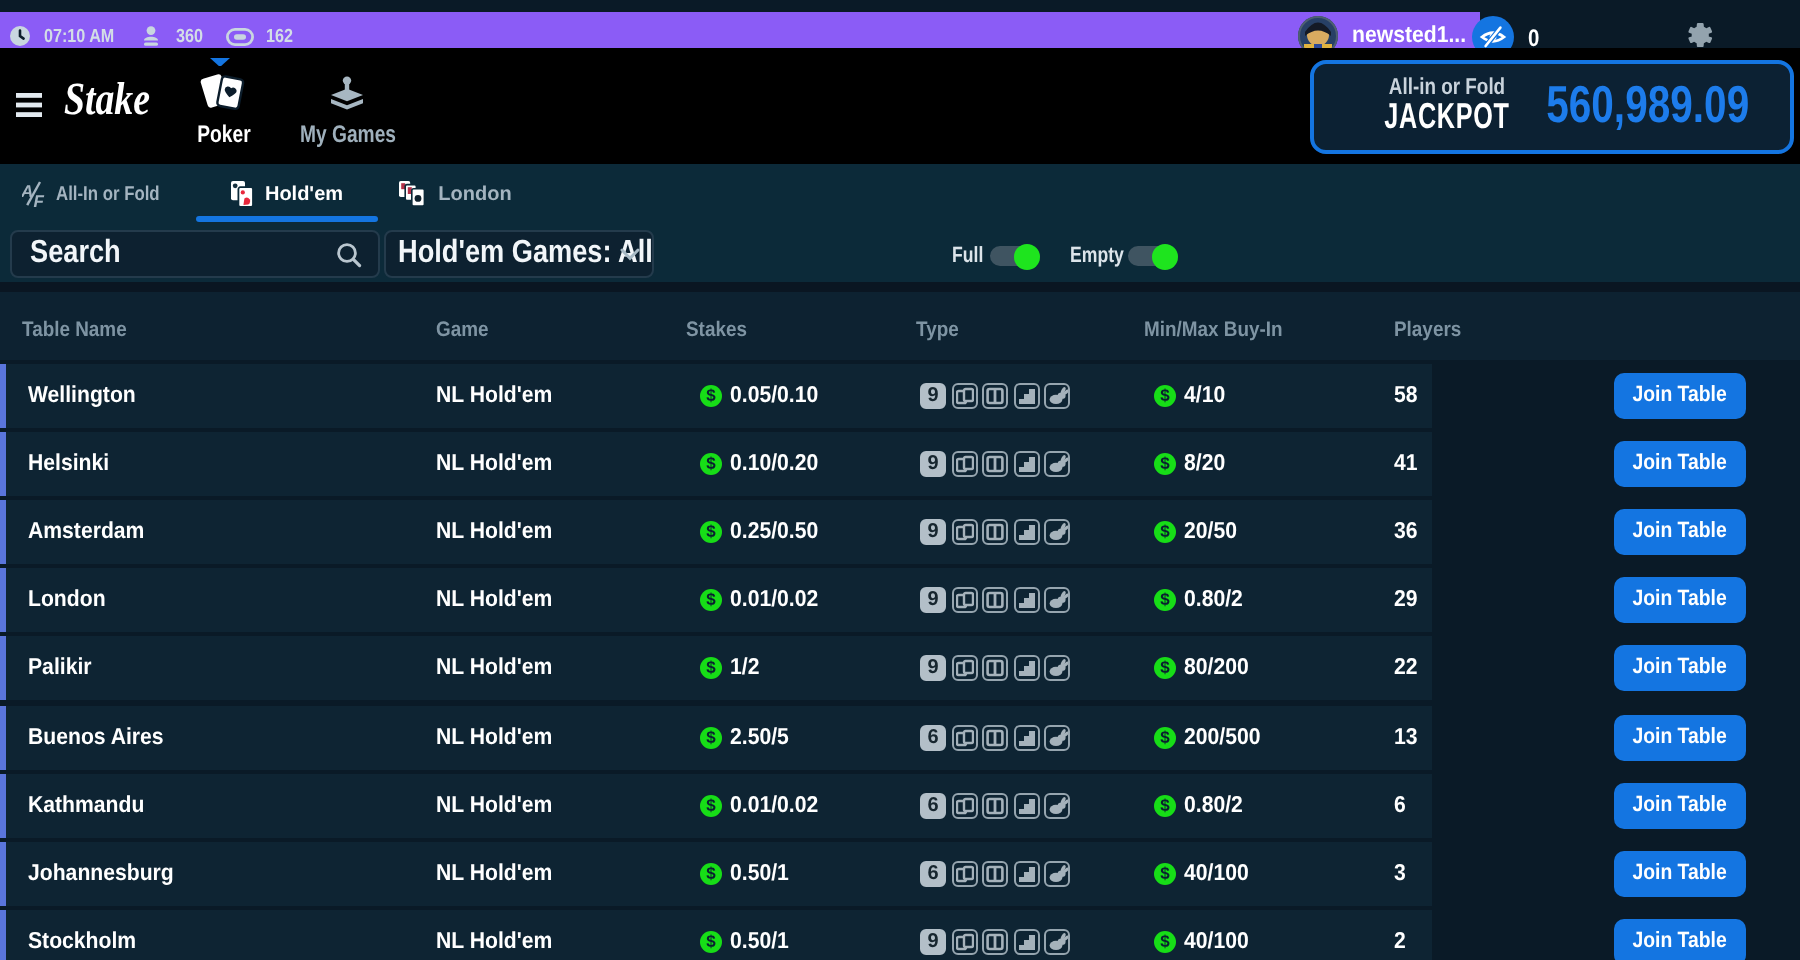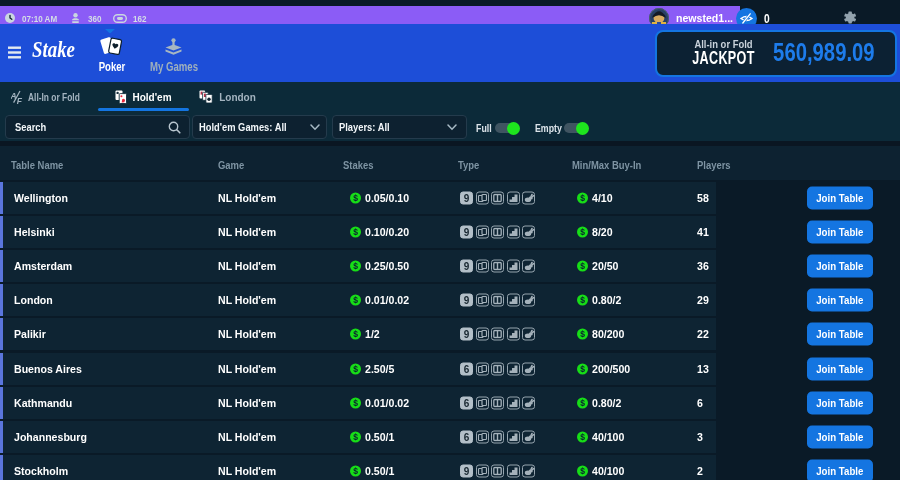--- a/index.html
+++ b/index.html
@@ -3,30 +3,30 @@
 <meta charset="utf-8">
 <style>
   * { margin:0; padding:0; box-sizing:border-box; }
   html,body { width:900px; height:480px; overflow:hidden; }
   body { background:#0a1a27; font-family:"Liberation Sans", sans-serif; position:relative; }
   .abs { position:absolute; }
 
   #statusbar { left:0; top:6px; width:740px; height:24px; background:#8b5cf6; }
   .sb-txt { color:#d3dee6; font-size:9.5px; font-weight:bold; position:absolute; top:7px; transform:scaleX(0.85); transform-origin:left center; }
 
-  #navbar { left:0; top:24px; width:900px; height:58px; background:#1d4ed8; }
+  #navbar { left:0; top:24px; width:900px; height:58px; background:#000000; }
   #band { left:0; top:82px; width:900px; height:59px; background:#0c2a39; }
   #sep { left:0; top:141px; width:900px; height:5px; background:#0a1622; }
   #headstrip { left:0; top:146px; width:900px; height:34px; background:#0d2231; }
 
   .tab { position:absolute; top:0; height:30px; width:91px; display:flex; align-items:center; justify-content:center; gap:5px; color:#a4b4c0; font-weight:bold; font-size:10px; }
   .tab.active { color:#ffffff; }
   .tab .underline { position:absolute; top:26px; left:0; width:100%; height:3px; background:#1475e1; border-radius:2px; }
 
-  .finput { position:absolute; top:33px; height:24px; background:#0d2130; border:1px solid #243b4c; border-radius:4px; color:#f2f6f9; font-size:11px; font-weight:bold; display:flex; align-items:center; }
+  .finput { position:absolute; top:33px; height:24px; background:#0d2130; border:1px solid #243b4c; border-radius:4px; color:#f2f6f9; font-size:16px; font-weight:bold; display:flex; align-items:center; }
   .finput > b { transform:scaleX(0.85); transform-origin:left center; font-weight:bold; white-space:nowrap; }
 
   .toggle-lbl { position:absolute; top:40px; color:#dce4ea; font-size:11px; font-weight:bold; transform:scaleX(0.8); transform-origin:left center; }
   .toggle { position:absolute; top:41px; width:24px; height:10px; background:#3f5461; border-radius:5px; }
   .toggle .knob { position:absolute; right:-1px; top:-1.5px; width:13px; height:13px; background:#1ee41e; border-radius:50%; }
 
   .thead { position:absolute; top:159px; color:#7e94a3; font-size:10.5px; font-weight:bold; transform:scaleX(0.9); transform-origin:left center; }
 
   .row { position:absolute; left:0; width:716px; height:32px; background:#0e2433; }
   .row .accent { position:absolute; left:0; top:0; width:3px; height:100%; background:#5a75dc; }
@@ -172,26 +172,20 @@
       <circle cx="5.5" cy="5.5" r="4.2" fill="none" stroke="#b9c6cf" stroke-width="1.4"></circle>
       <path d="M8.8 8.8 L11.8 11.8" stroke="#b9c6cf" stroke-width="1.6" stroke-linecap="round"></path>
     </svg>
   </div>
   <div class="finput" style="left:192px;width:135px;padding-left:6px;">
       <b>Hold'em Games: All</b>
     <svg class="abs" style="right:6px;top:8px" width="10" height="7" viewBox="0 0 10 7">
         <path d="M1 1 L5 5.2 L9 1" fill="none" stroke="#a8bac5" stroke-width="1.5" stroke-linecap="round"></path>
       </svg>
   </div>
-  <div class="finput" style="left:332px;width:135px;padding-left:6px;">
-      <b>Players: All</b>
-    <svg class="abs" style="right:9px;top:8px" width="10" height="7" viewBox="0 0 10 7">
-        <path d="M1 1 L5 5.2 L9 1" fill="none" stroke="#a8bac5" stroke-width="1.5" stroke-linecap="round"></path>
-      </svg>
-  </div>
   <span class="toggle-lbl" style="left:476px;">Full</span>
   <div class="toggle" style="left:495px;">
       <div class="knob"></div>
     </div>
   <span class="toggle-lbl" style="left:535px;">Empty</span>
   <div class="toggle" style="left:564px;">
       <div class="knob"></div>
     </div>
 </div>
 

